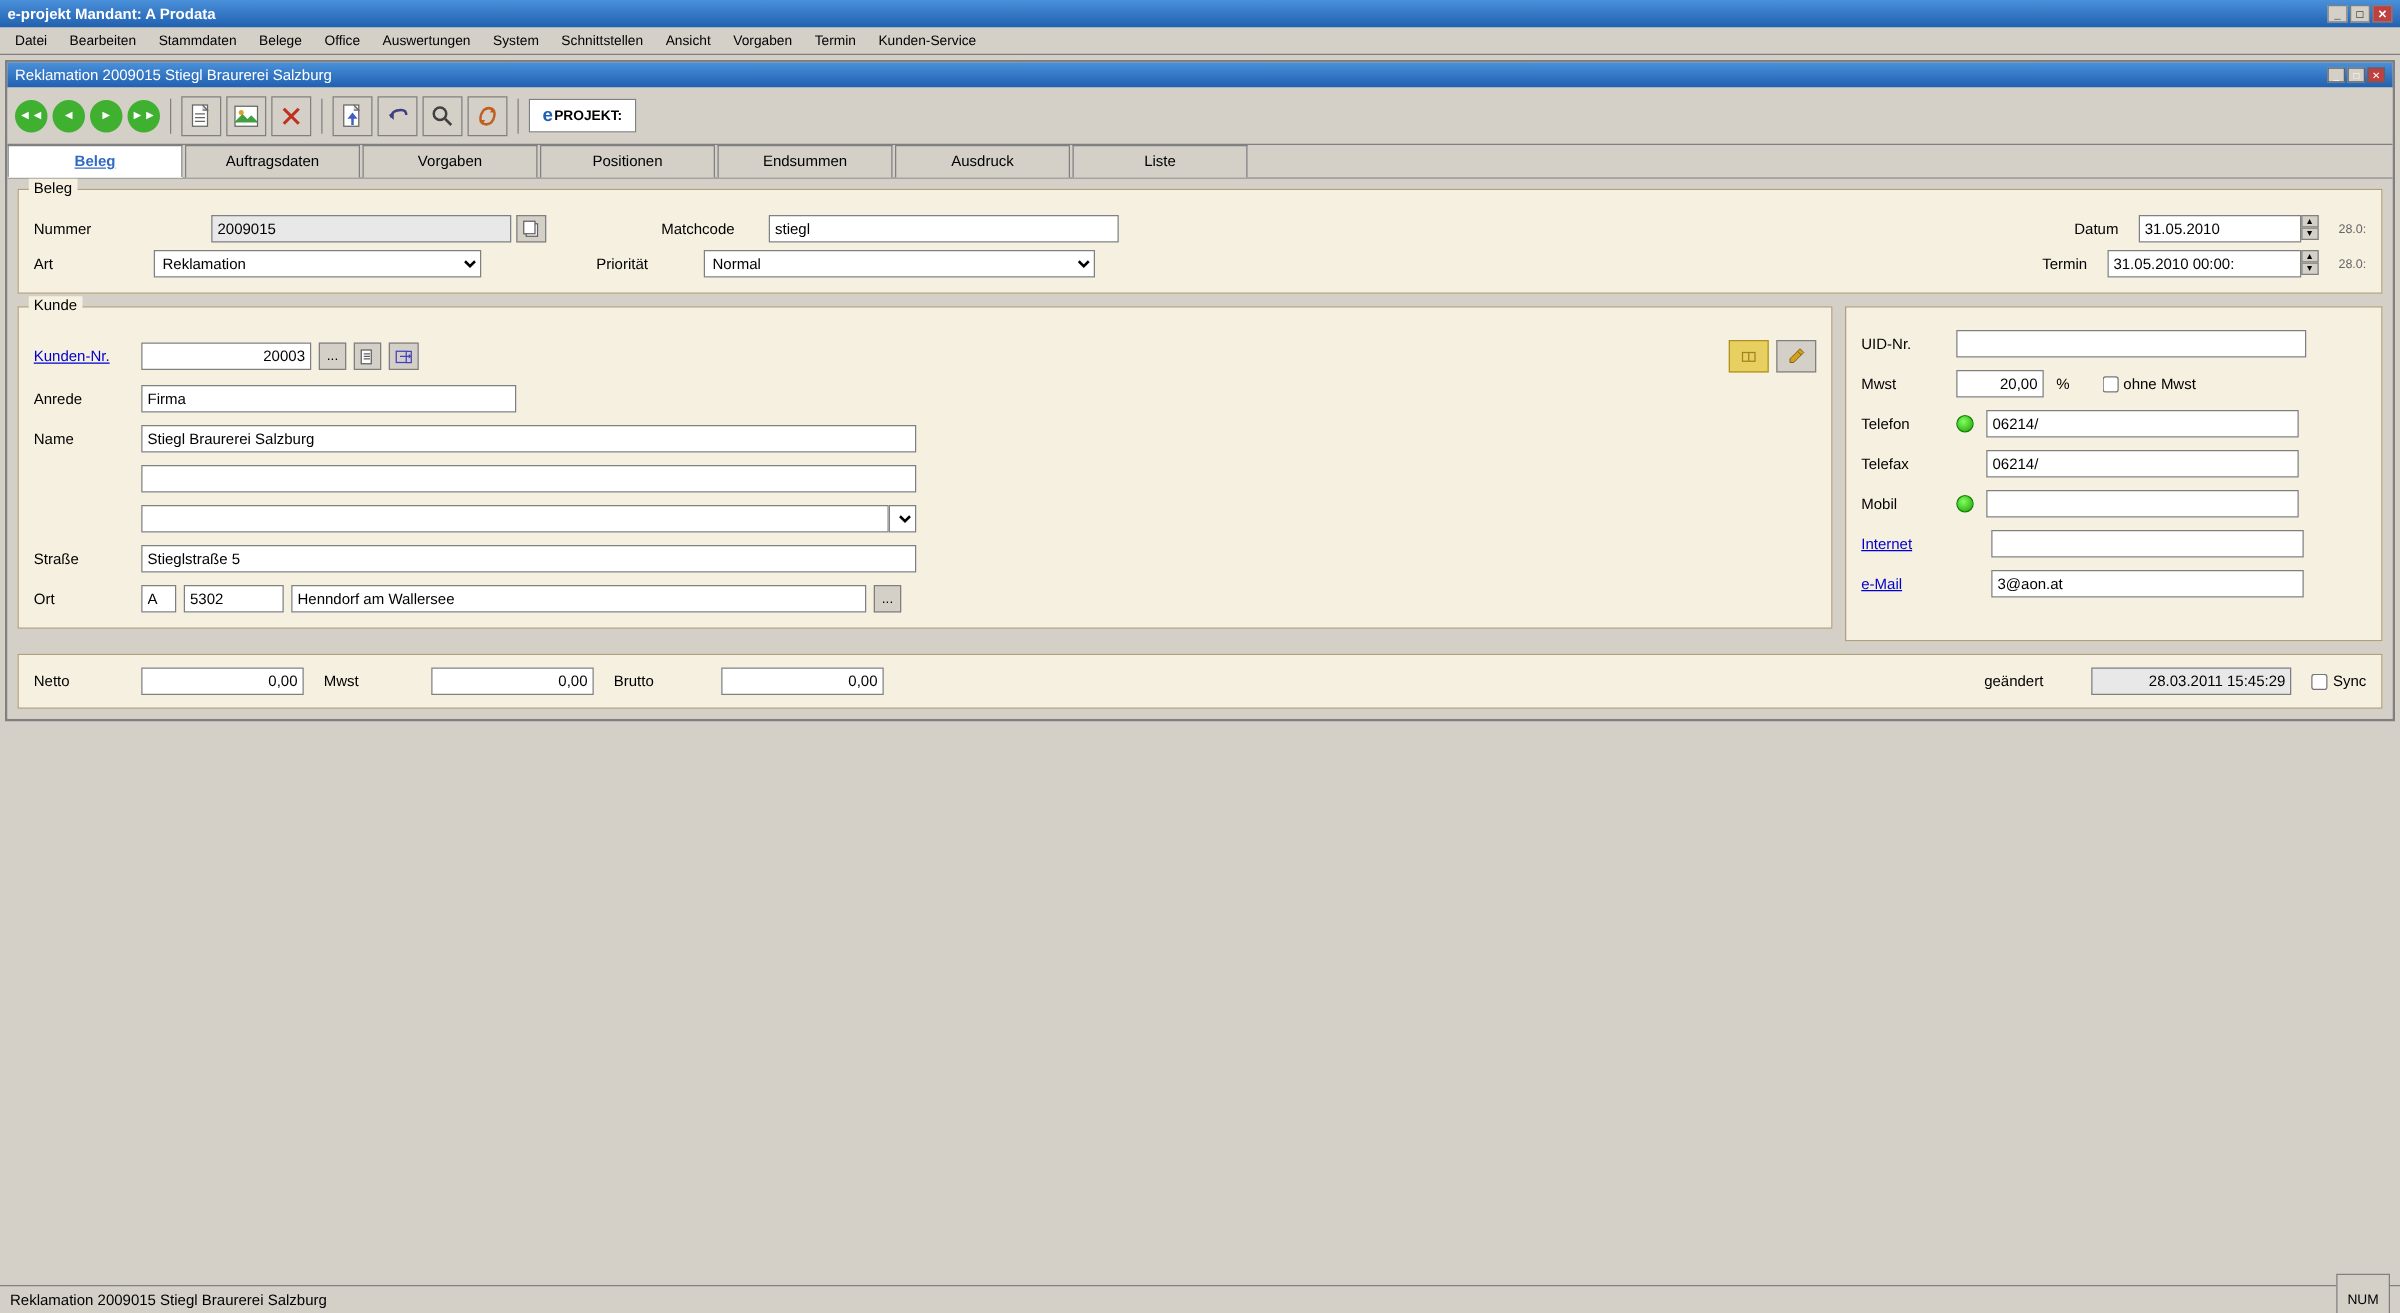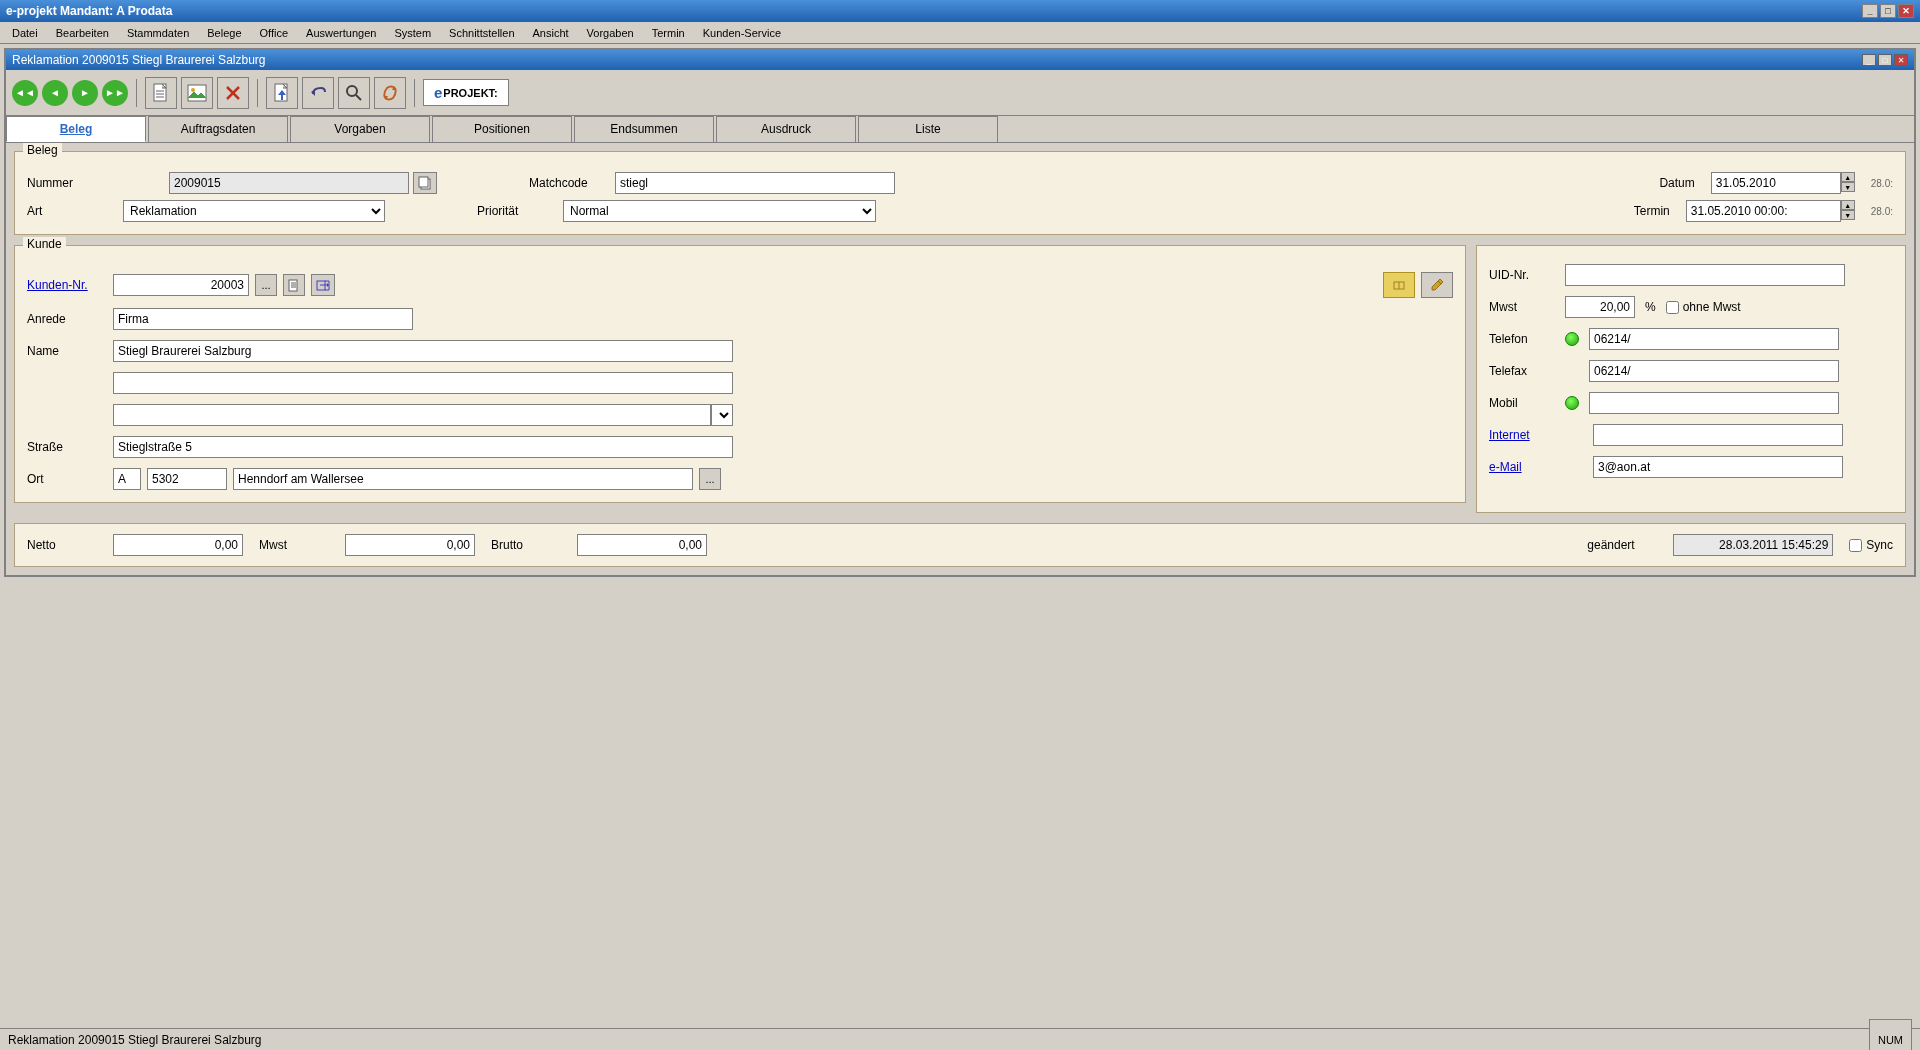--- a/index.html
+++ b/index.html
@@ -546,21 +546,21 @@
 
         <div class="form-row" style="margin-top:4px;">
           <span class="form-label" style="min-width:70px;">UID-Nr.</span>
           <input type="text" class="form-input" style="width: 280px;" value="">
         </div>
 
         <div class="form-row">
           <span class="form-label" style="min-width:70px;">Mwst</span>
           <input type="text" class="form-input" style="width: 70px; text-align: right;" value="20,00">
           <span style="margin-left:4px;">%</span>
-          <label class="checkbox-label" style="margin-left:4px;">
+          <label class="checkbox-label" style="margin-left:20px;">
             <input type="checkbox" style="">
             <span>ohne Mwst</span>
           </label>
         </div>
 
         <div class="form-row">
           <span class="form-label" style="min-width:70px;">Telefon</span>
           <span class="green-dot" style="margin-right:4px;"></span>
           <input type="text" class="form-input" style="width: 250px;" value="06214/">
         </div>

